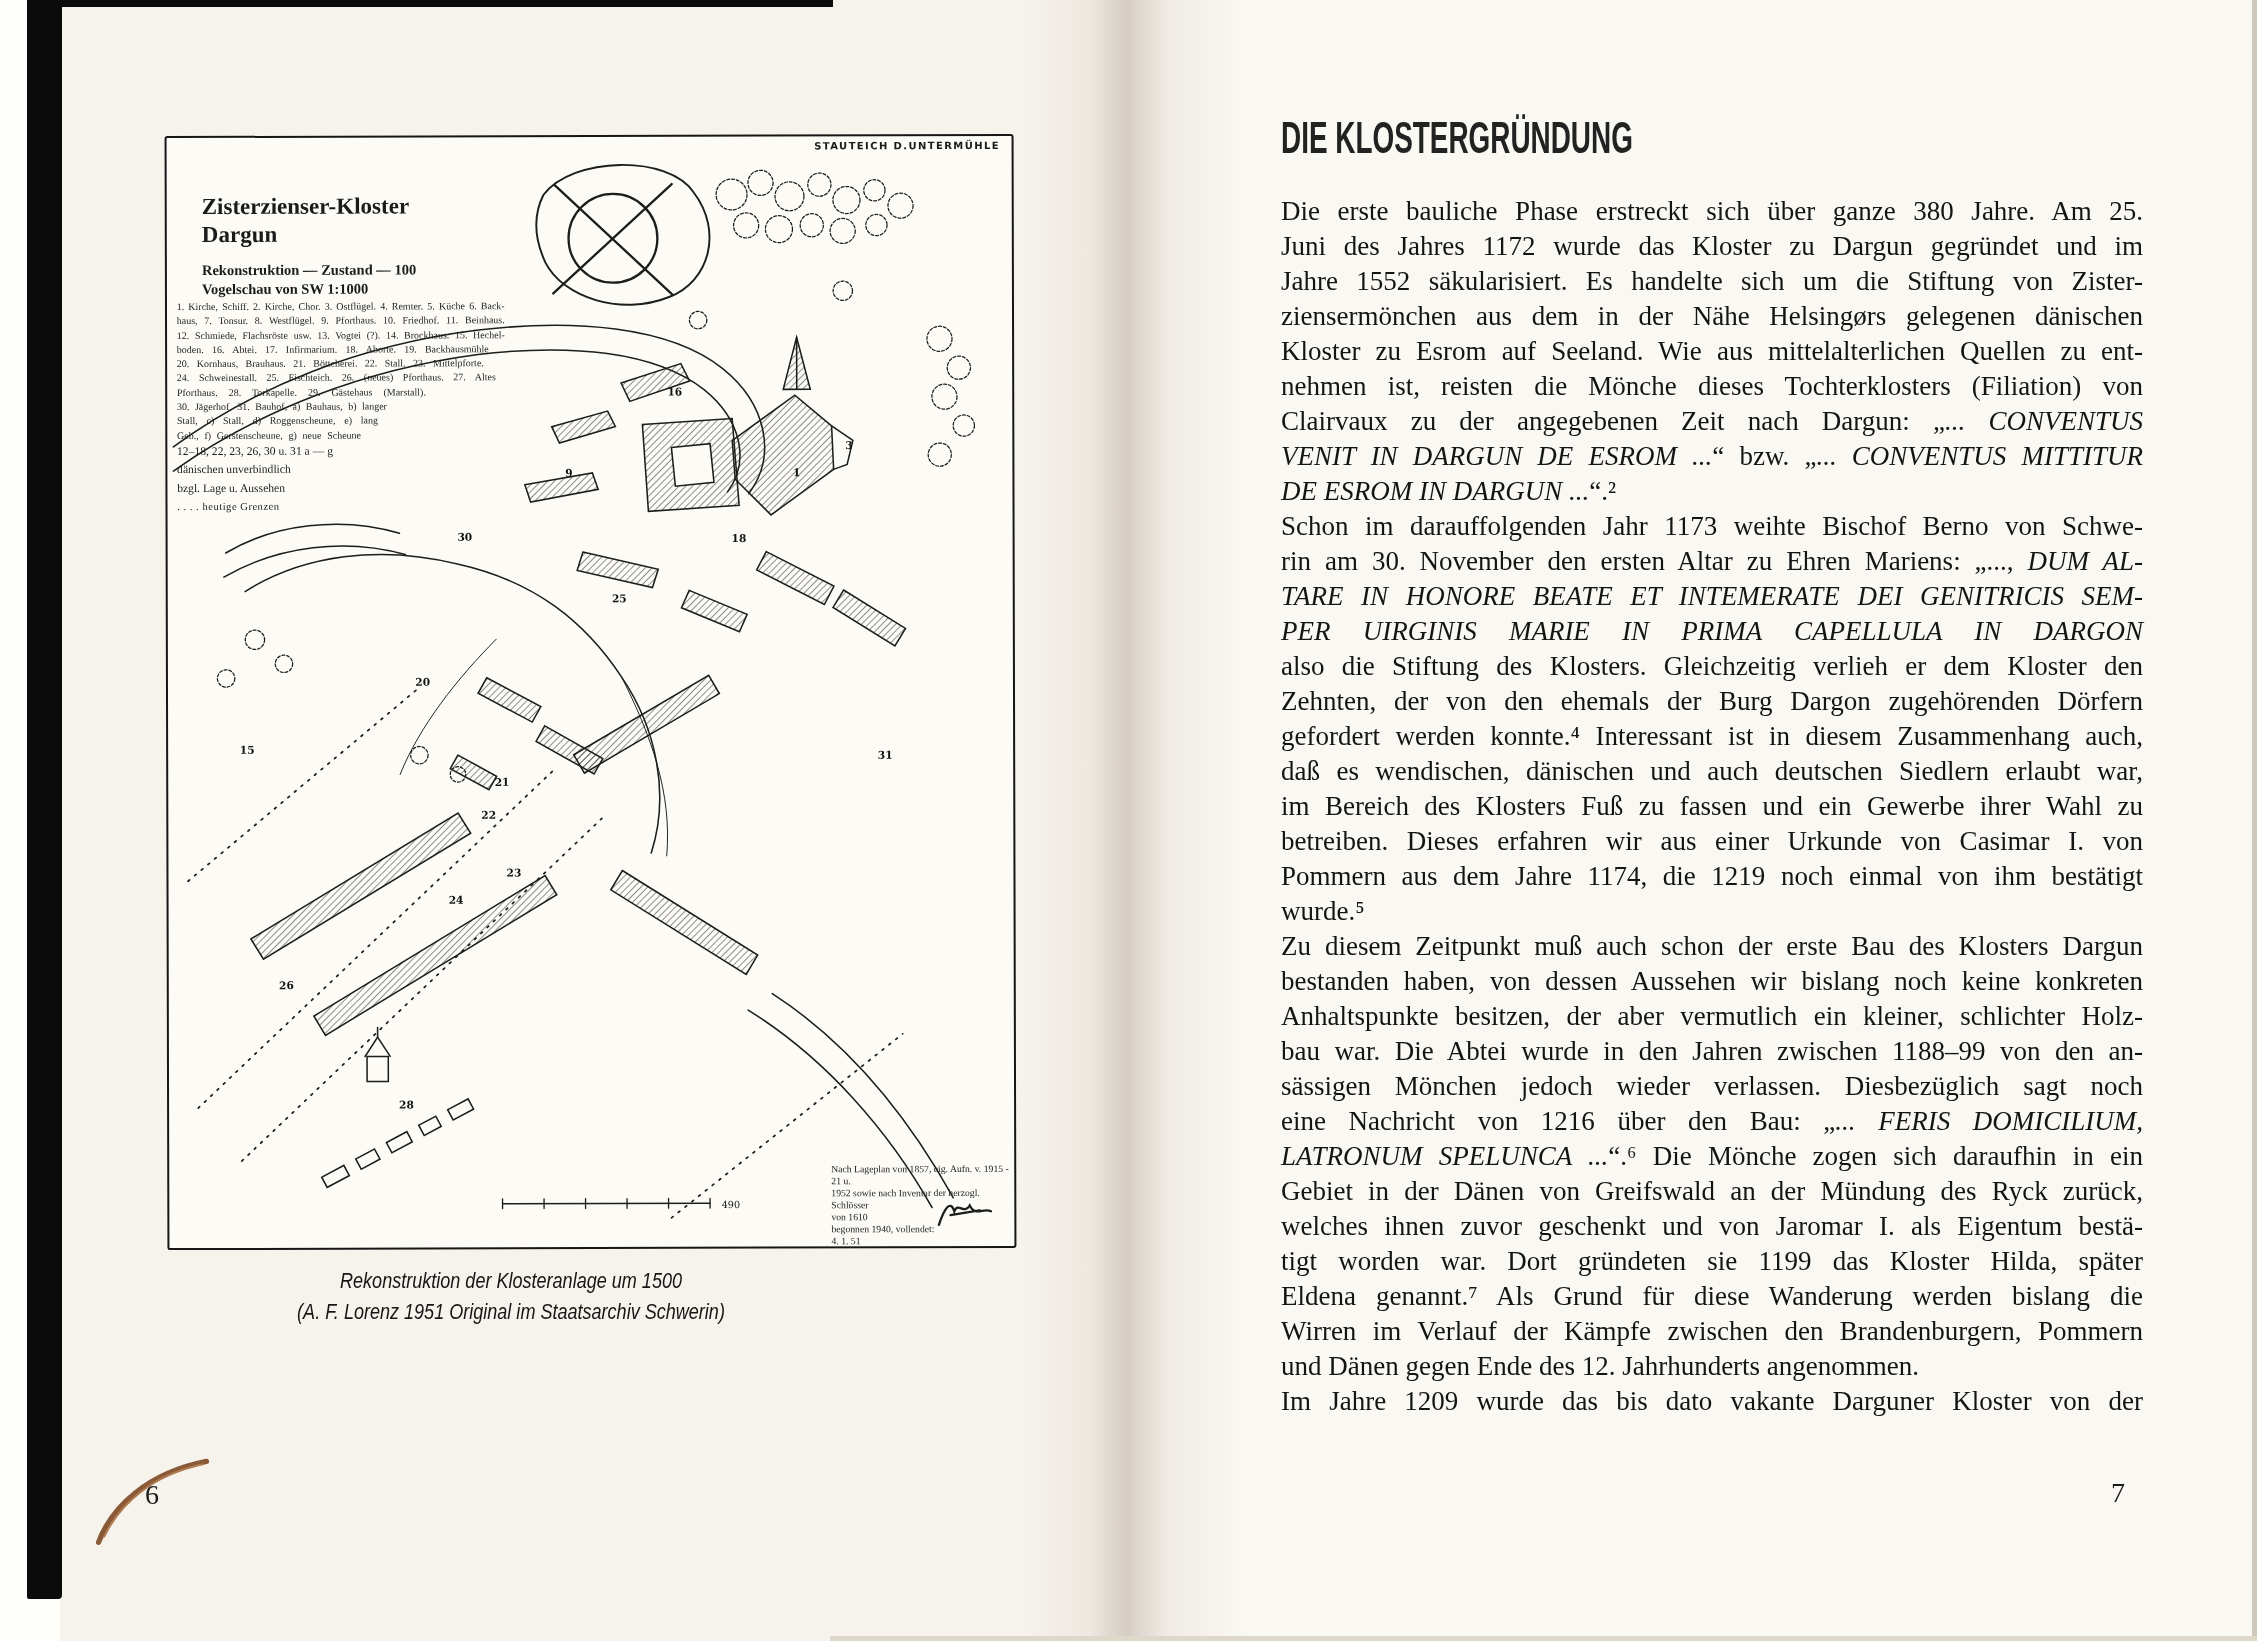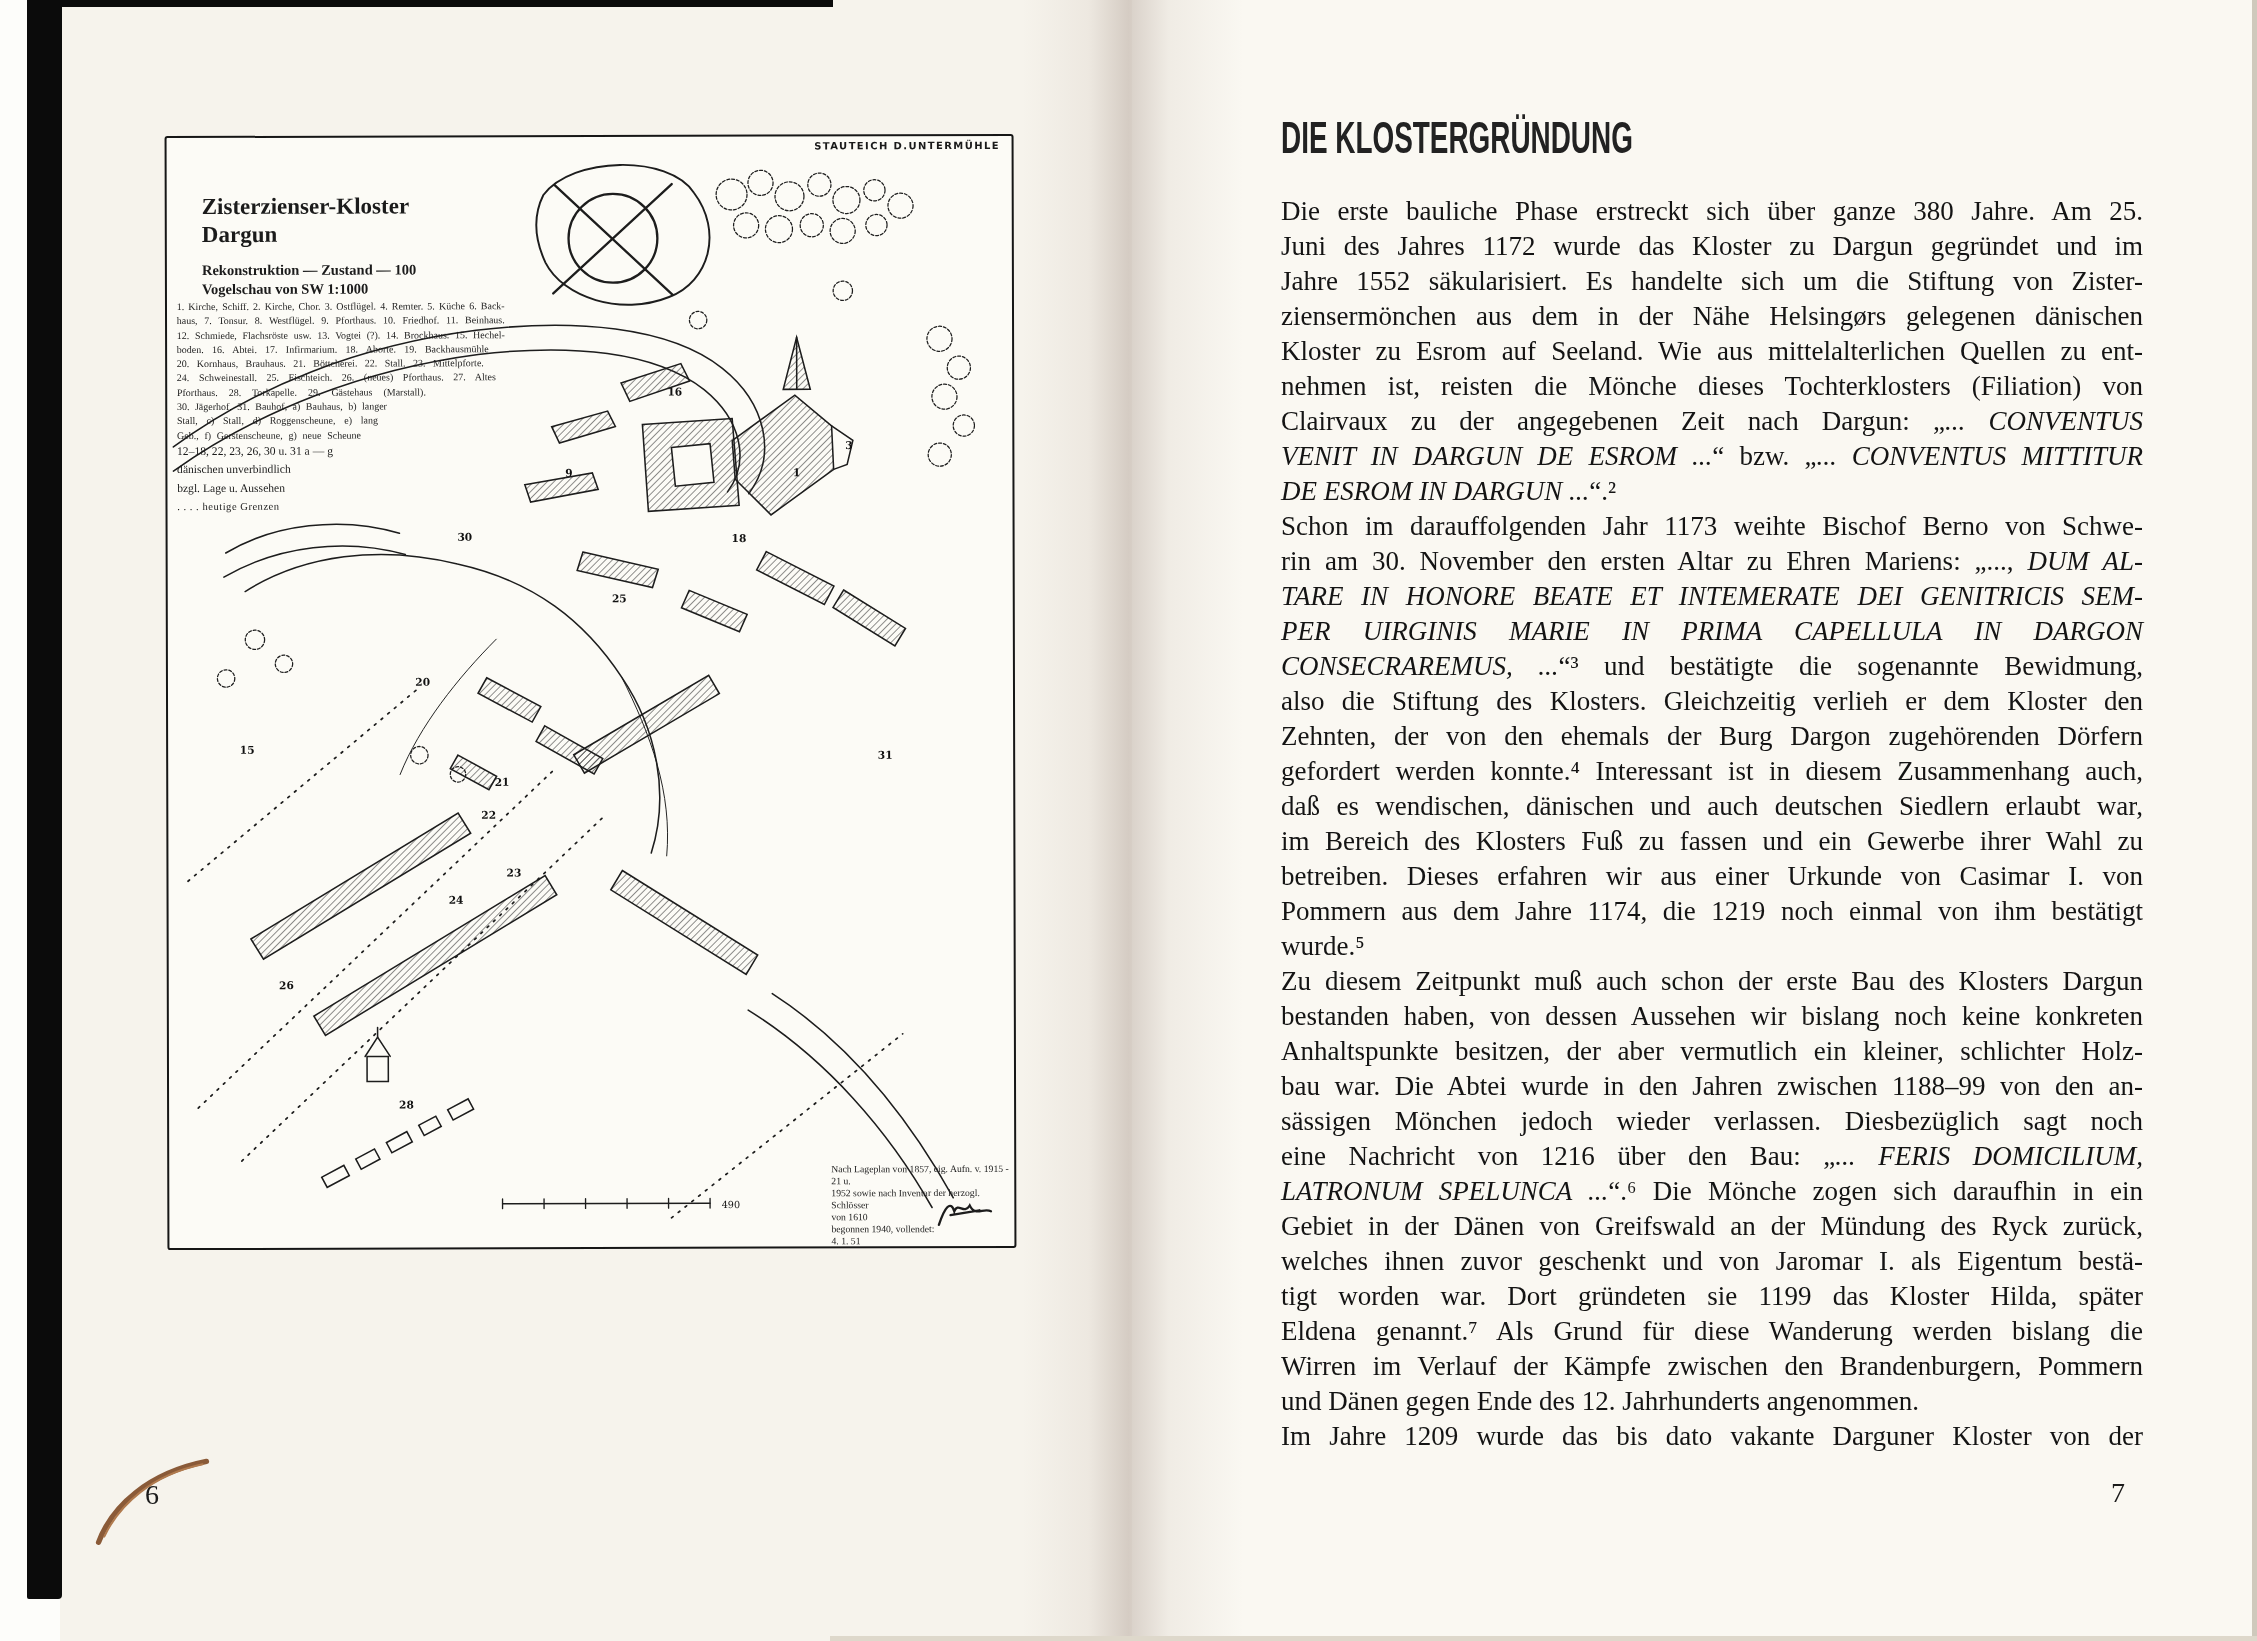--- a/index.html
+++ b/index.html
@@ -228,20 +228,24 @@
     <div class="abs" id="boundary-note">. . . . heutige Grenzen</div>
     <div class="abs" id="source-note">
         <div>Nach Lageplan von 1857, eig. Aufn. v. 1915 - 21 u.</div>
         <div>1952 sowie nach Inventar der herzogl. Schlösser</div>
         <div>von 1610</div>
         <div>begonnen 1940, vollendet:</div>
         <div>4. 1. 51</div>
       </div>
   </div>
 
+  <div class="abs" id="caption">
+    <div class="cl">Rekonstruktion der Klosteranlage um 1500</div>
+    <div class="cl">(A. F. Lorenz 1951 Original im Staatsarchiv Schwerin)</div>
+  </div>
 
   <svg class="abs" id="pen-mark" viewBox="0 0 140 110">
     <path d="M14,100 C28,62 66,28 126,16" stroke="#8a5a38" stroke-width="5.5" fill="none" stroke-linecap="round"></path>
     <path d="M20,94 C36,60 70,30 122,19" stroke="#b07a4e" stroke-width="2" fill="none" stroke-linecap="round"></path>
   </svg>
   <div class="abs" id="pg-left">6</div>
 
   <div class="abs" id="heading">DIE KLOSTERGRÜNDUNG</div>
   <div class="abs" id="body">
       <div class="bl"><span>Die erste bauliche Phase erstreckt sich über ganze 380 Jahre. Am 25.</span></div>
@@ -250,21 +254,20 @@
       <div class="bl"><span>ziensermönchen aus dem in der Nähe Helsingørs gelegenen dänischen</span></div>
       <div class="bl"><span>Kloster zu Esrom auf Seeland. Wie aus mittelalterlichen Quellen zu ent-</span></div>
       <div class="bl"><span>nehmen ist, reisten die Mönche dieses Tochterklosters (Filiation) von</span></div>
       <div class="bl"><span>Clairvaux zu der angegebenen Zeit nach Dargun: „</span><span class="it">... CONVENTUS</span></div>
       <div class="bl"><span class="it">VENIT IN DARGUN DE ESROM ...</span><span>“ bzw. „</span><span class="it">... CONVENTUS MITTITUR</span></div>
       <div class="bl nj"><span class="it">DE ESROM IN DARGUN ...</span><span>“.²</span></div>
       <div class="bl"><span>Schon im darauffolgenden Jahr 1173 weihte Bischof Berno von Schwe-</span></div>
       <div class="bl"><span>rin am 30. November den ersten Altar zu Ehren Mariens: „..., </span><span class="it">DUM AL-</span></div>
       <div class="bl"><span class="it">TARE IN HONORE BEATE ET INTEMERATE DEI GENITRICIS SEM-</span></div>
       <div class="bl"><span class="it">PER UIRGINIS MARIE IN PRIMA CAPELLULA IN DARGON</span></div>
-      <div class="bl"><span class="it">CONSECRAREMUS, ...</span><span>“³ und bestätigte die sogenannte Bewidmung,</span></div>
       <div class="bl"><span>also die Stiftung des Klosters. Gleichzeitig verlieh er dem Kloster den</span></div>
       <div class="bl"><span>Zehnten, der von den ehemals der Burg Dargon zugehörenden Dörfern</span></div>
       <div class="bl"><span>gefordert werden konnte.⁴ Interessant ist in diesem Zusammenhang auch,</span></div>
       <div class="bl"><span>daß es wendischen, dänischen und auch deutschen Siedlern erlaubt war,</span></div>
       <div class="bl"><span>im Bereich des Klosters Fuß zu fassen und ein Gewerbe ihrer Wahl zu</span></div>
       <div class="bl"><span>betreiben. Dieses erfahren wir aus einer Urkunde von Casimar I. von</span></div>
       <div class="bl"><span>Pommern aus dem Jahre 1174, die 1219 noch einmal von ihm bestätigt</span></div>
       <div class="bl nj"><span>wurde.⁵</span></div>
       <div class="bl"><span>Zu diesem Zeitpunkt muß auch schon der erste Bau des Klosters Dargun</span></div>
       <div class="bl"><span>bestanden haben, von dessen Aussehen wir bislang noch keine konkreten</span></div>

